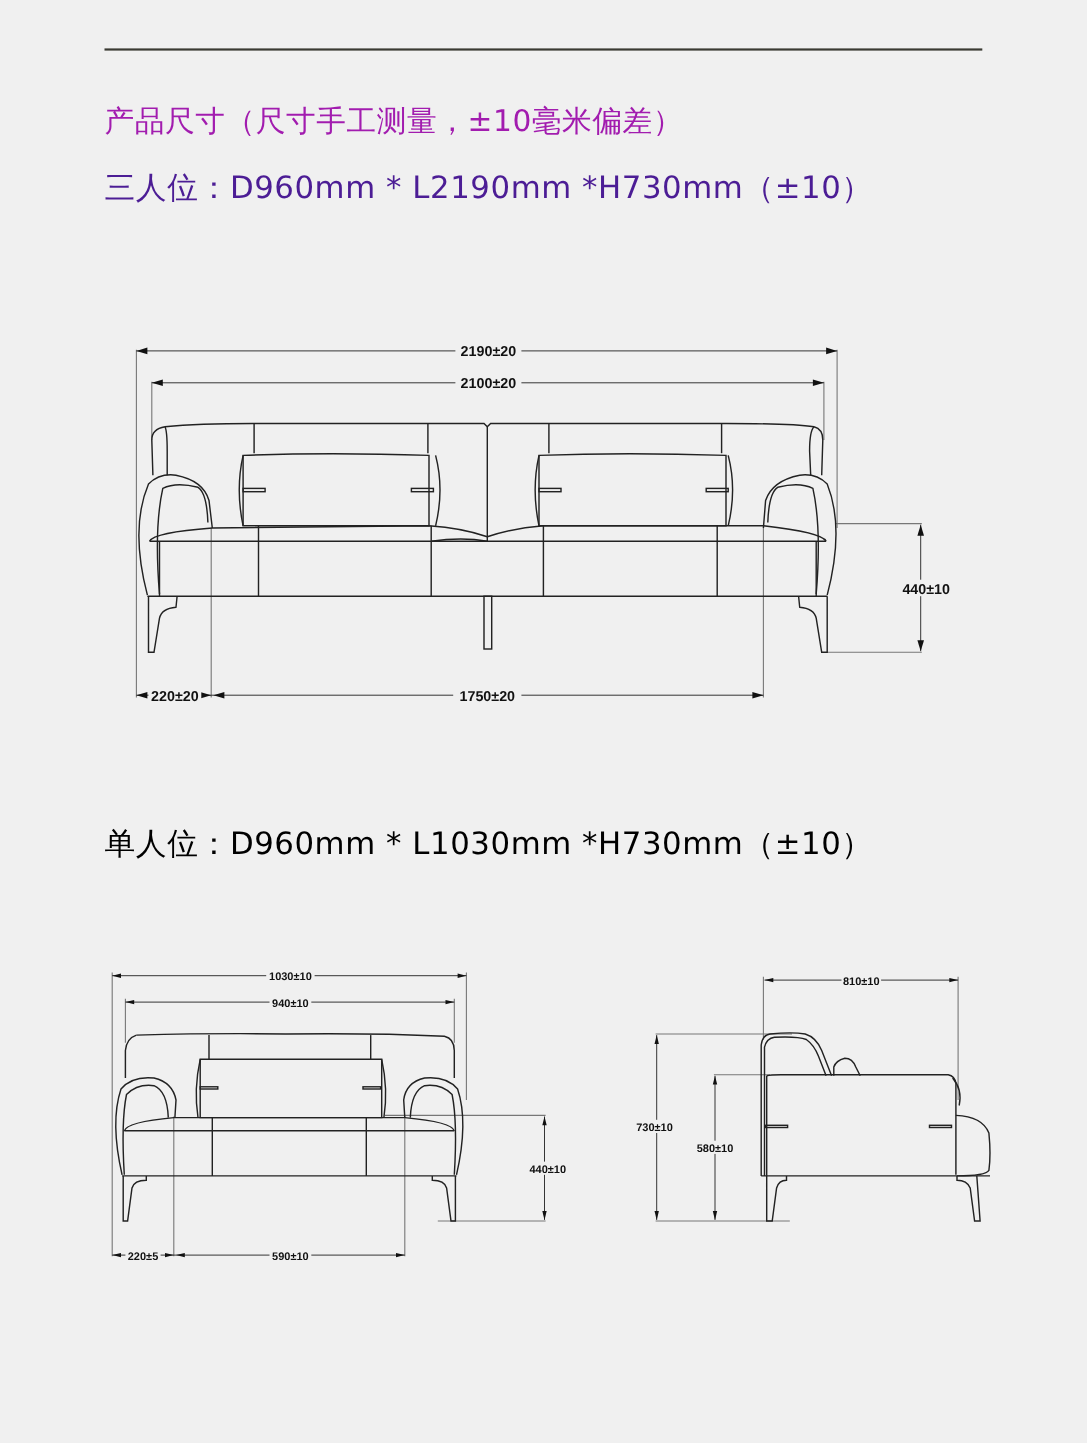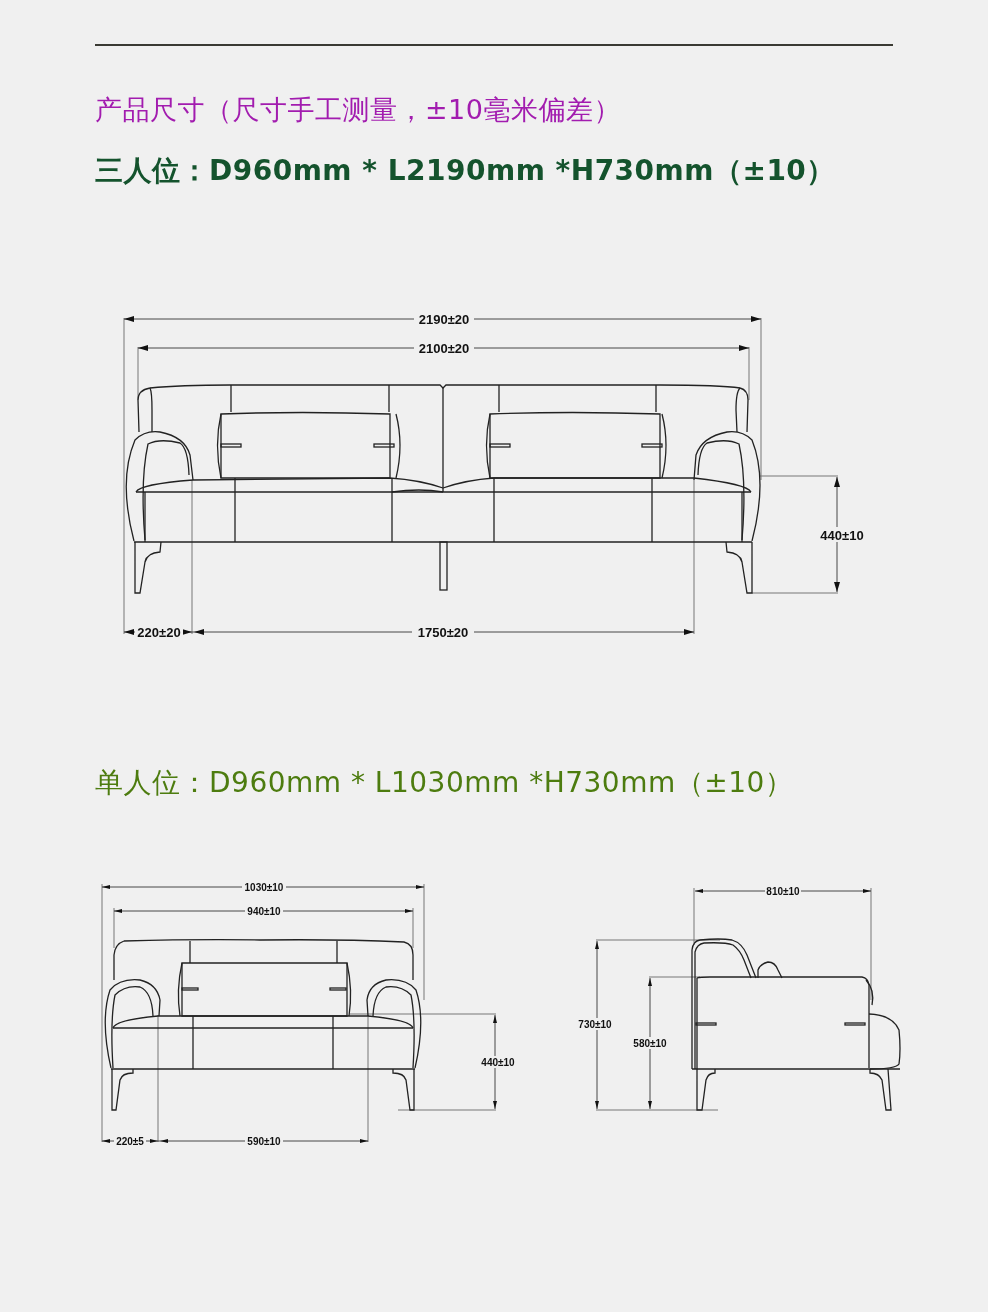--- a/index.html
+++ b/index.html
@@ -3,22 +3,22 @@
 <meta charset="utf-8">
 <style>
   html, body { margin: 0; padding: 0; }
   body {
     width: 988px; height: 1312px; background: #f0f0f0; position: relative; overflow: hidden;
     font-family: "DejaVu Sans", "Liberation Sans", sans-serif; color: #444;
   }
   .rule { position: absolute; left: 95px; top: 44px; width: 798px; height: 2px; background: #3a3a33; }
   .heading { position: absolute; left: 95px; font-size: 28px; letter-spacing: 0.5px; white-space: nowrap; color: #555; }
   .h-note { top: 92px; color: #a21caf; font-size: 27px; }
-  .h-three { top: 152px; color: #14532d; font-size: 28px; font-weight: bold; }
-  .h-single { top: 764px; color: #4d7c0f; font-size: 28px; }
+  .h-three { top: 152px; color: #4c1d95; font-size: 28px; }
+  .h-single { top: 748px; color: #000000; font-size: 28px; }
   svg { position: absolute; left: 0; top: 0; overflow: visible; }
   .dimtext { font-family: "Liberation Sans", sans-serif; font-weight: bold; fill: #111; }
   .line { stroke: #222; stroke-width: 1.3; fill: none; }
   .thin { stroke: #333; stroke-width: 0.9; fill: none; }
   .gray { stroke: #777; stroke-width: 1; fill: none; }
   .arrow { fill: #111; }
   .label-bg { fill: #f0f0f0; }
 </style>
 </head>
 <body>

